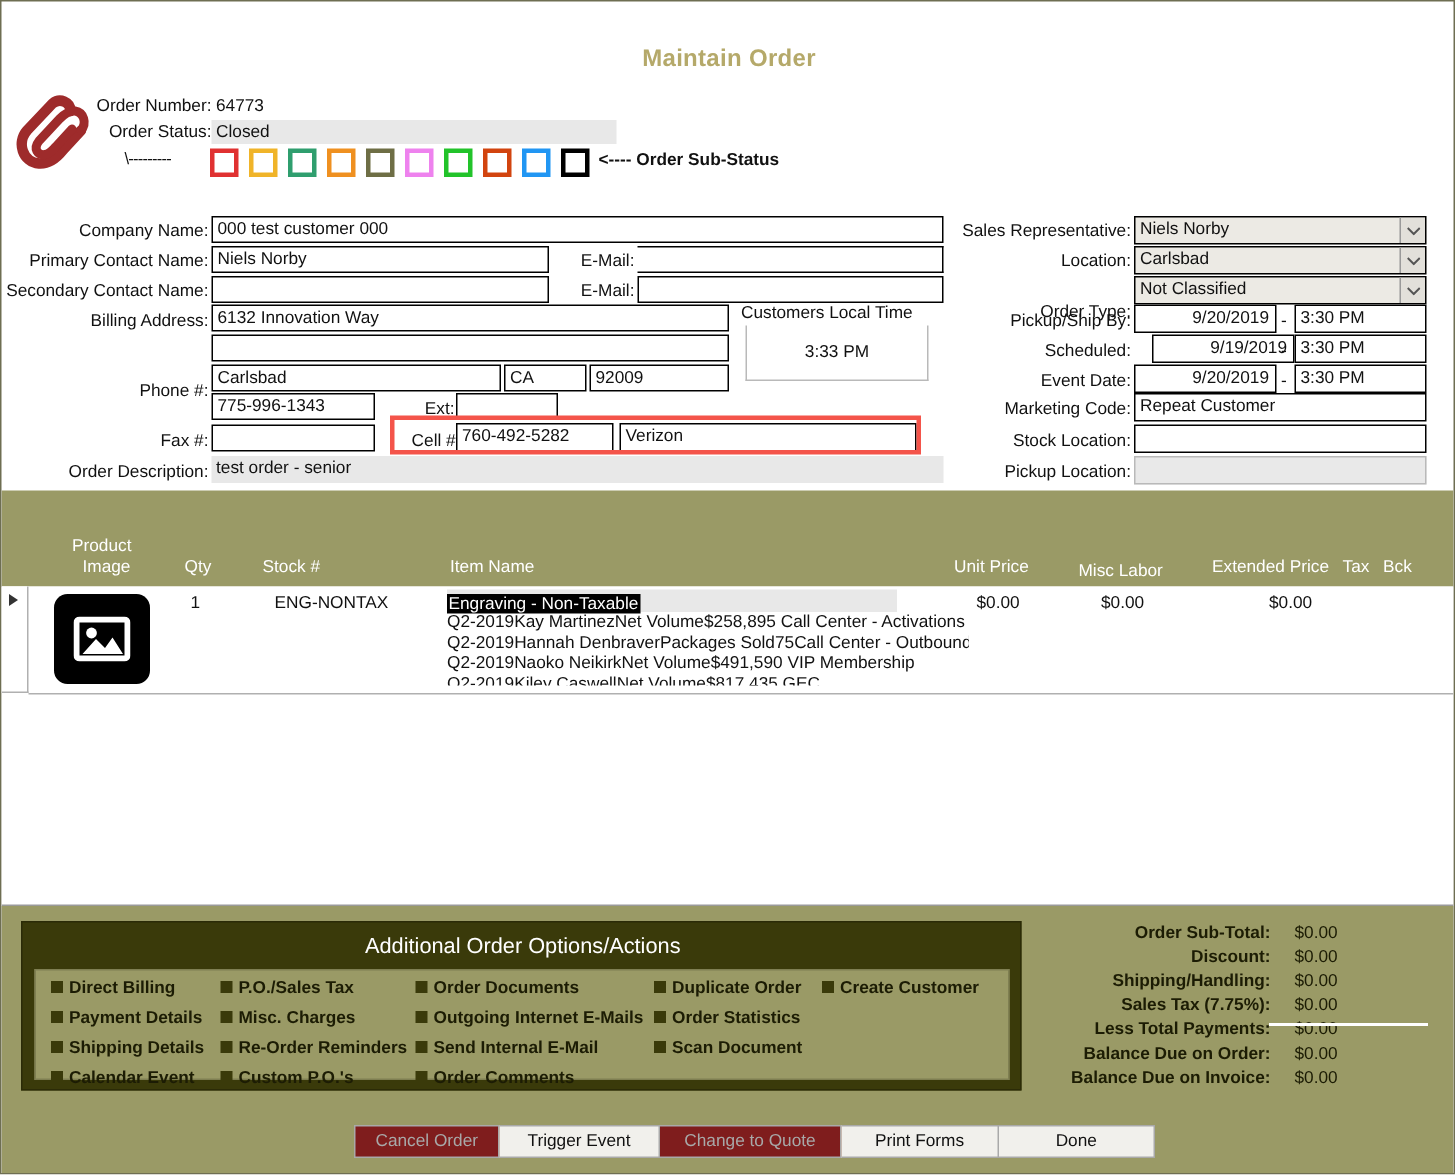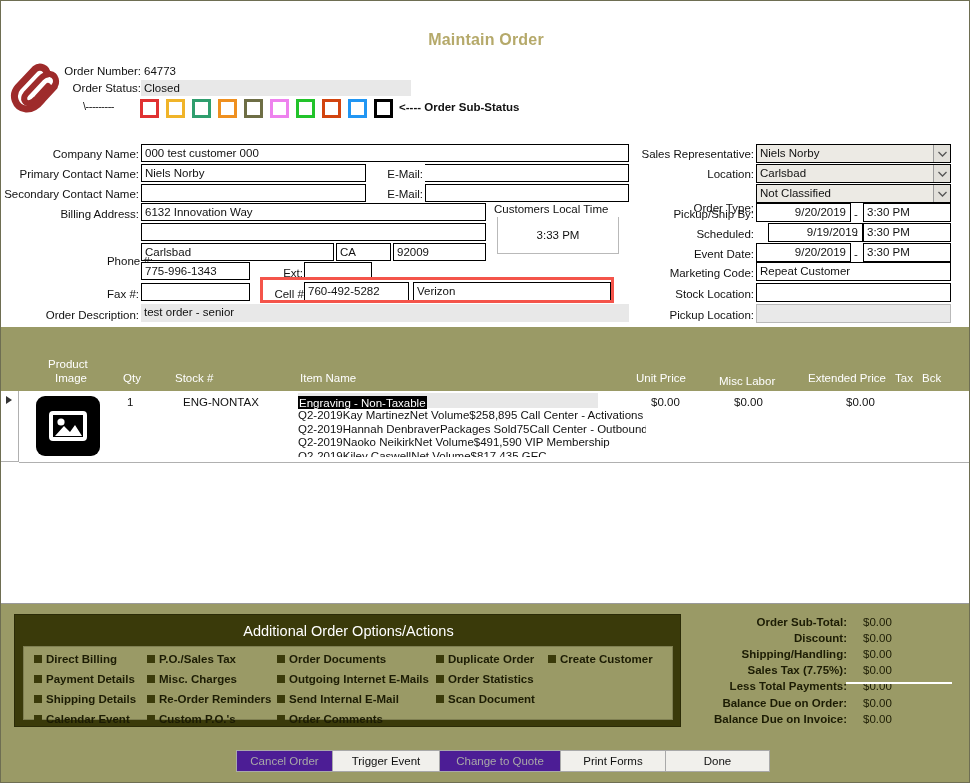--- a/index.html
+++ b/index.html
@@ -240,21 +240,21 @@
   .btnrow { position: absolute; left: 235px; top: 749px; }
   .btn {
     float: left;
     height: 22px;
     border: 1px solid #a9a9a9;
     background: #f1f0ec;
     font-size: 11.5px; color: #111;
     display: flex; align-items: center; justify-content: center;
     font-family: "Liberation Sans", sans-serif;
   }
-  .btn.disabled { color: #a8a8a8; background: #4c1d95; }
+  .btn.disabled { color: #a8a8a8; background: #7f1d1d; }
   .btn + .btn { border-left: none; }
 </style>
 </head>
 <body>
 
 <div id="app">
 
   <div class="title">Maintain Order</div>
 
   <div class="paperclip">
@@ -300,21 +300,21 @@
   <div class="lbl" style="left:0; top:206px; width:138px;">Billing Address:</div>
   <div class="box" style="left:140px; top:202px; width:345px; height:18px;">6132 Innovation Way</div>
   <div class="box" style="left:140px; top:222px; width:345px; height:18px;"></div>
   <div class="box" style="left:140px; top:242px; width:193px; height:18px;">Carlsbad</div>
   <div class="box" style="left:335px; top:242px; width:55px; height:18px;">CA</div>
   <div class="box" style="left:392px; top:242px; width:93px; height:18px;">92009</div>
 
   <div class="localtime-lbl">Customers Local Time</div>
   <div class="localtime">3:33 PM</div>
 
-  <div class="lbl" style="left:0; top:253px; width:138px;margin-left:14px;">Phone #:</div>
+  <div class="lbl" style="left:0; top:253px; width:138px;">Phone #:</div>
   <div class="box" style="left:140px; top:261px; width:109px; height:18px;">775-996-1343</div>
   <div class="lbl" style="left:258px; top:265px; width:44px;">Ext:</div>
   <div class="box" style="left:303px; top:261px; width:68px; height:18px;"></div>
 
   <div class="lbl" style="left:0; top:286px; width:138px;">Fax #:</div>
   <div class="box" style="left:140px; top:282px; width:109px; height:18px;"></div>
   <div class="lbl" style="left:262px; top:286px; width:44px;">Cell #:</div>
   <div class="box" style="left:303px; top:281px; width:105px; height:19px;">760-492-5282</div>
   <div class="box" style="left:412px; top:281px; width:198px; height:19px;">Verizon</div>
   <div class="hl-cell"></div>

